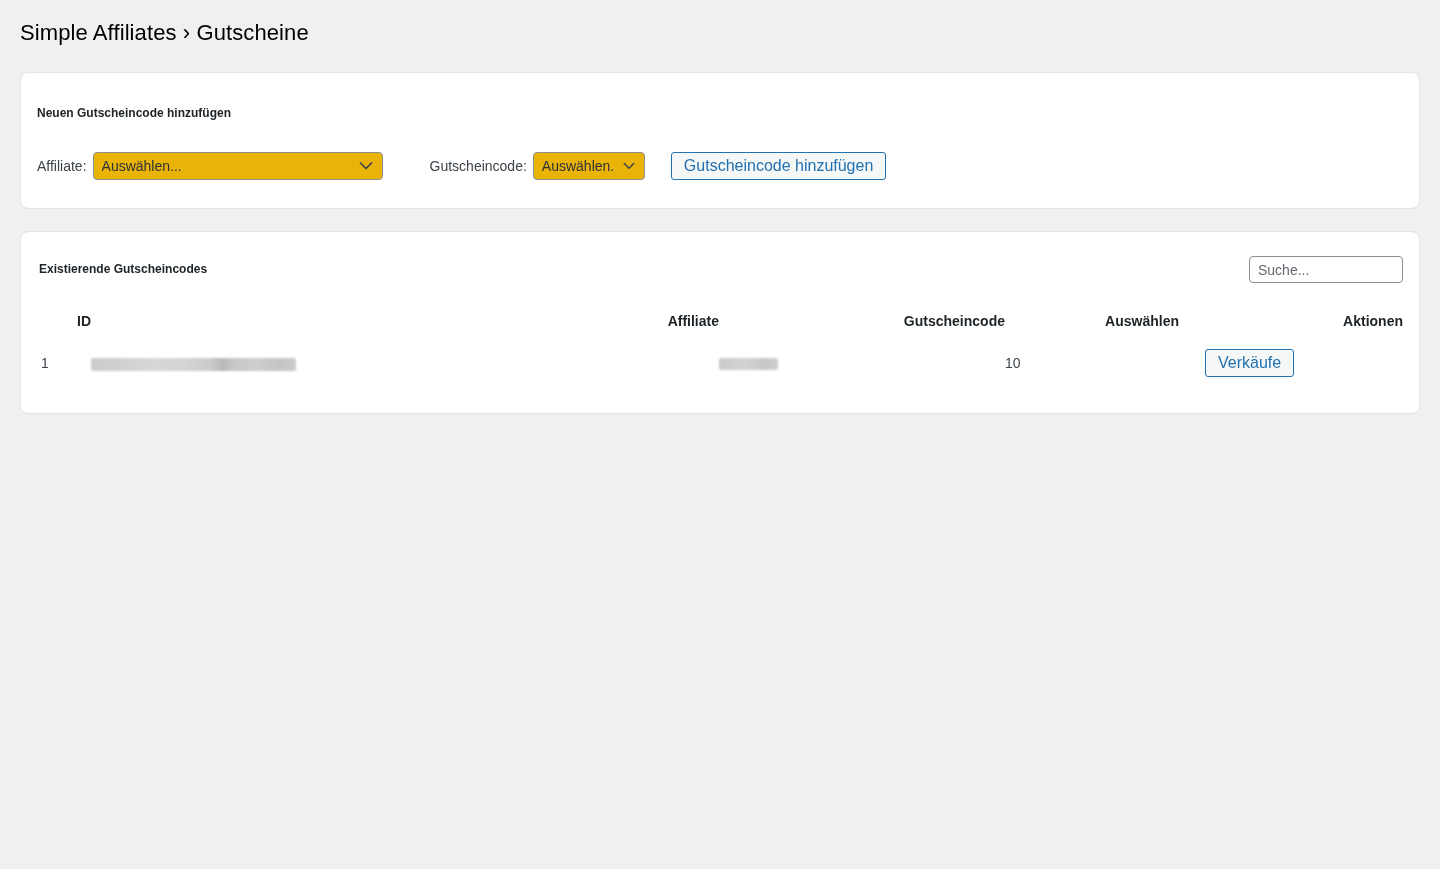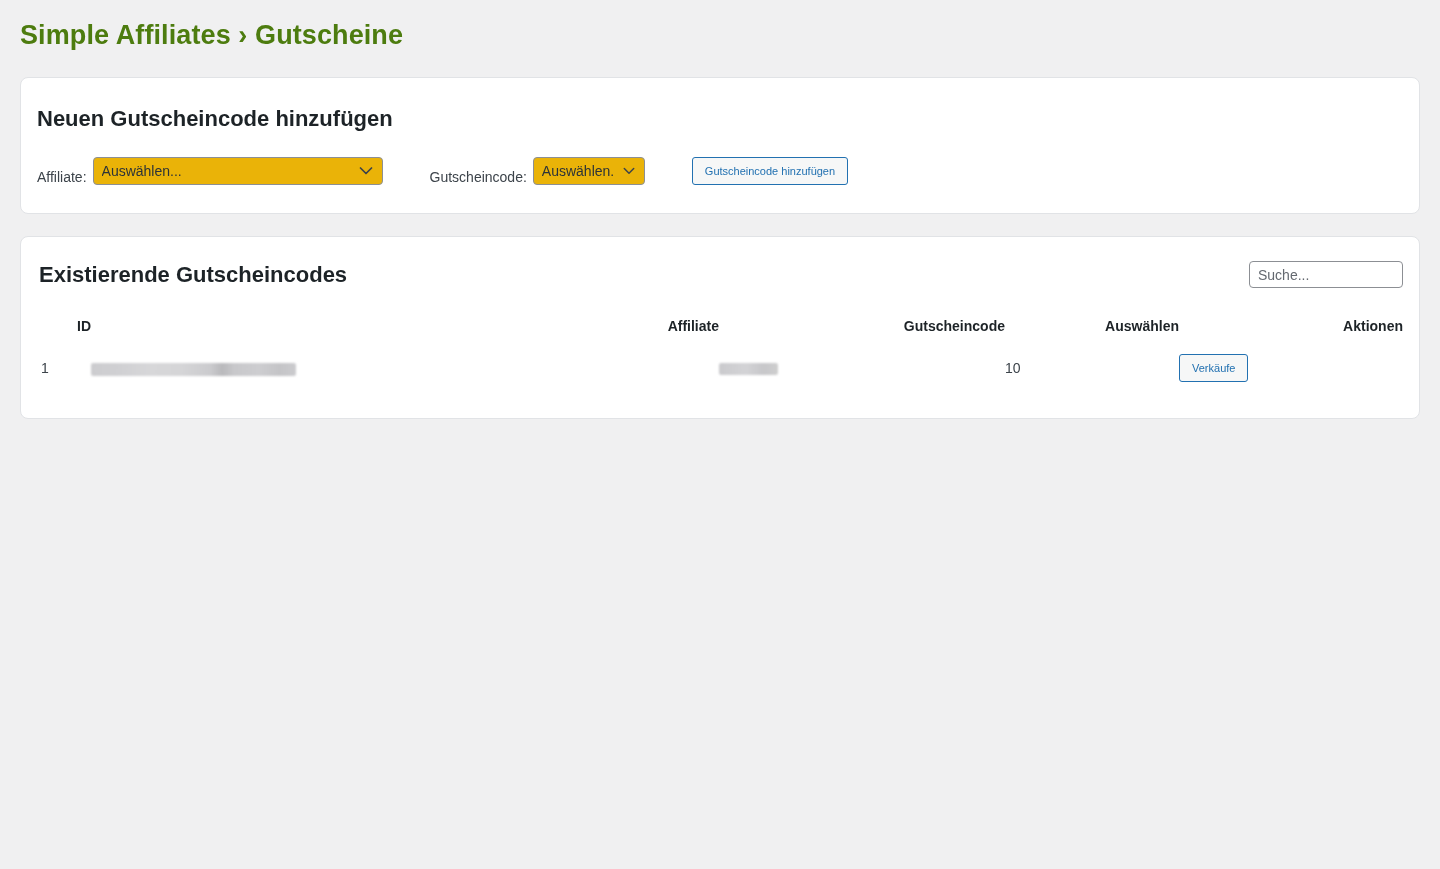--- a/index.html
+++ b/index.html
@@ -5,44 +5,44 @@
   * { box-sizing: border-box; margin: 0; padding: 0; }
   html, body { width: 1440px; min-height: 869px; }
   body {
     background: #f0f0f1;
     font-family: "Liberation Sans", "DejaVu Sans", sans-serif;
     color: #1d2327;
   }
   .wrap { padding: 16px 20px; }
 
   .page-title {
-    font-size: 27px;
-    font-weight: 700;
-    color: #4d7c0f;
+    font-size: 22px;
+    font-weight: 400;
+    color: #000000;
     margin: 4px 0 26px 0;
     letter-spacing: 0.1px;
   }
 
   .card {
     background: #ffffff;
     border: 1px solid #e1e3e6;
     border-radius: 8px;
     padding: 30px 16px 28px 16px;
   }
   .card + .card { margin-top: 22px; padding-left: 18px; }
   .card h2 {
-    font-size: 22px;
+    font-size: 12px;
     font-weight: 700;
     color: #1d2327;
     line-height: 21px;
   }
 
   
   .card-add h2 { margin-bottom: 28px; }
-  .form-row { display: flex; align-items: flex-end; }
+  .form-row { display: flex; align-items: center; }
   .form-row label { font-size: 14px; color: #3c434a; margin-right: 6px; white-space: nowrap; }
   .gap-left { margin-left: 47px; }
 
   .select-wrap { position: relative; display: inline-block; height: 28px; }
   .select-wrap select {
     -webkit-appearance: none;
     appearance: none;
     width: 100%;
     height: 28px;
     border: 1px solid #8c8f94;
@@ -68,23 +68,24 @@
     display: inline-flex;
     align-items: center;
     justify-content: center;
     height: 28px;
     padding: 0 12px;
     background: #f6f7f7;
     border: 1px solid #2271b1;
     border-radius: 3px;
     color: #2271b1;
     font-family: "Liberation Sans", sans-serif;
-    font-size: 11px;
+    font-size: 16px;
     cursor: pointer;
     white-space: nowrap;
+    margin-left: 26px;
   }
 
   
   .card-list { padding-top: 24px; padding-bottom: 30px; }
   .card-header {
     display: flex;
     align-items: center;
     justify-content: space-between;
     margin-bottom: 30px;
   }

